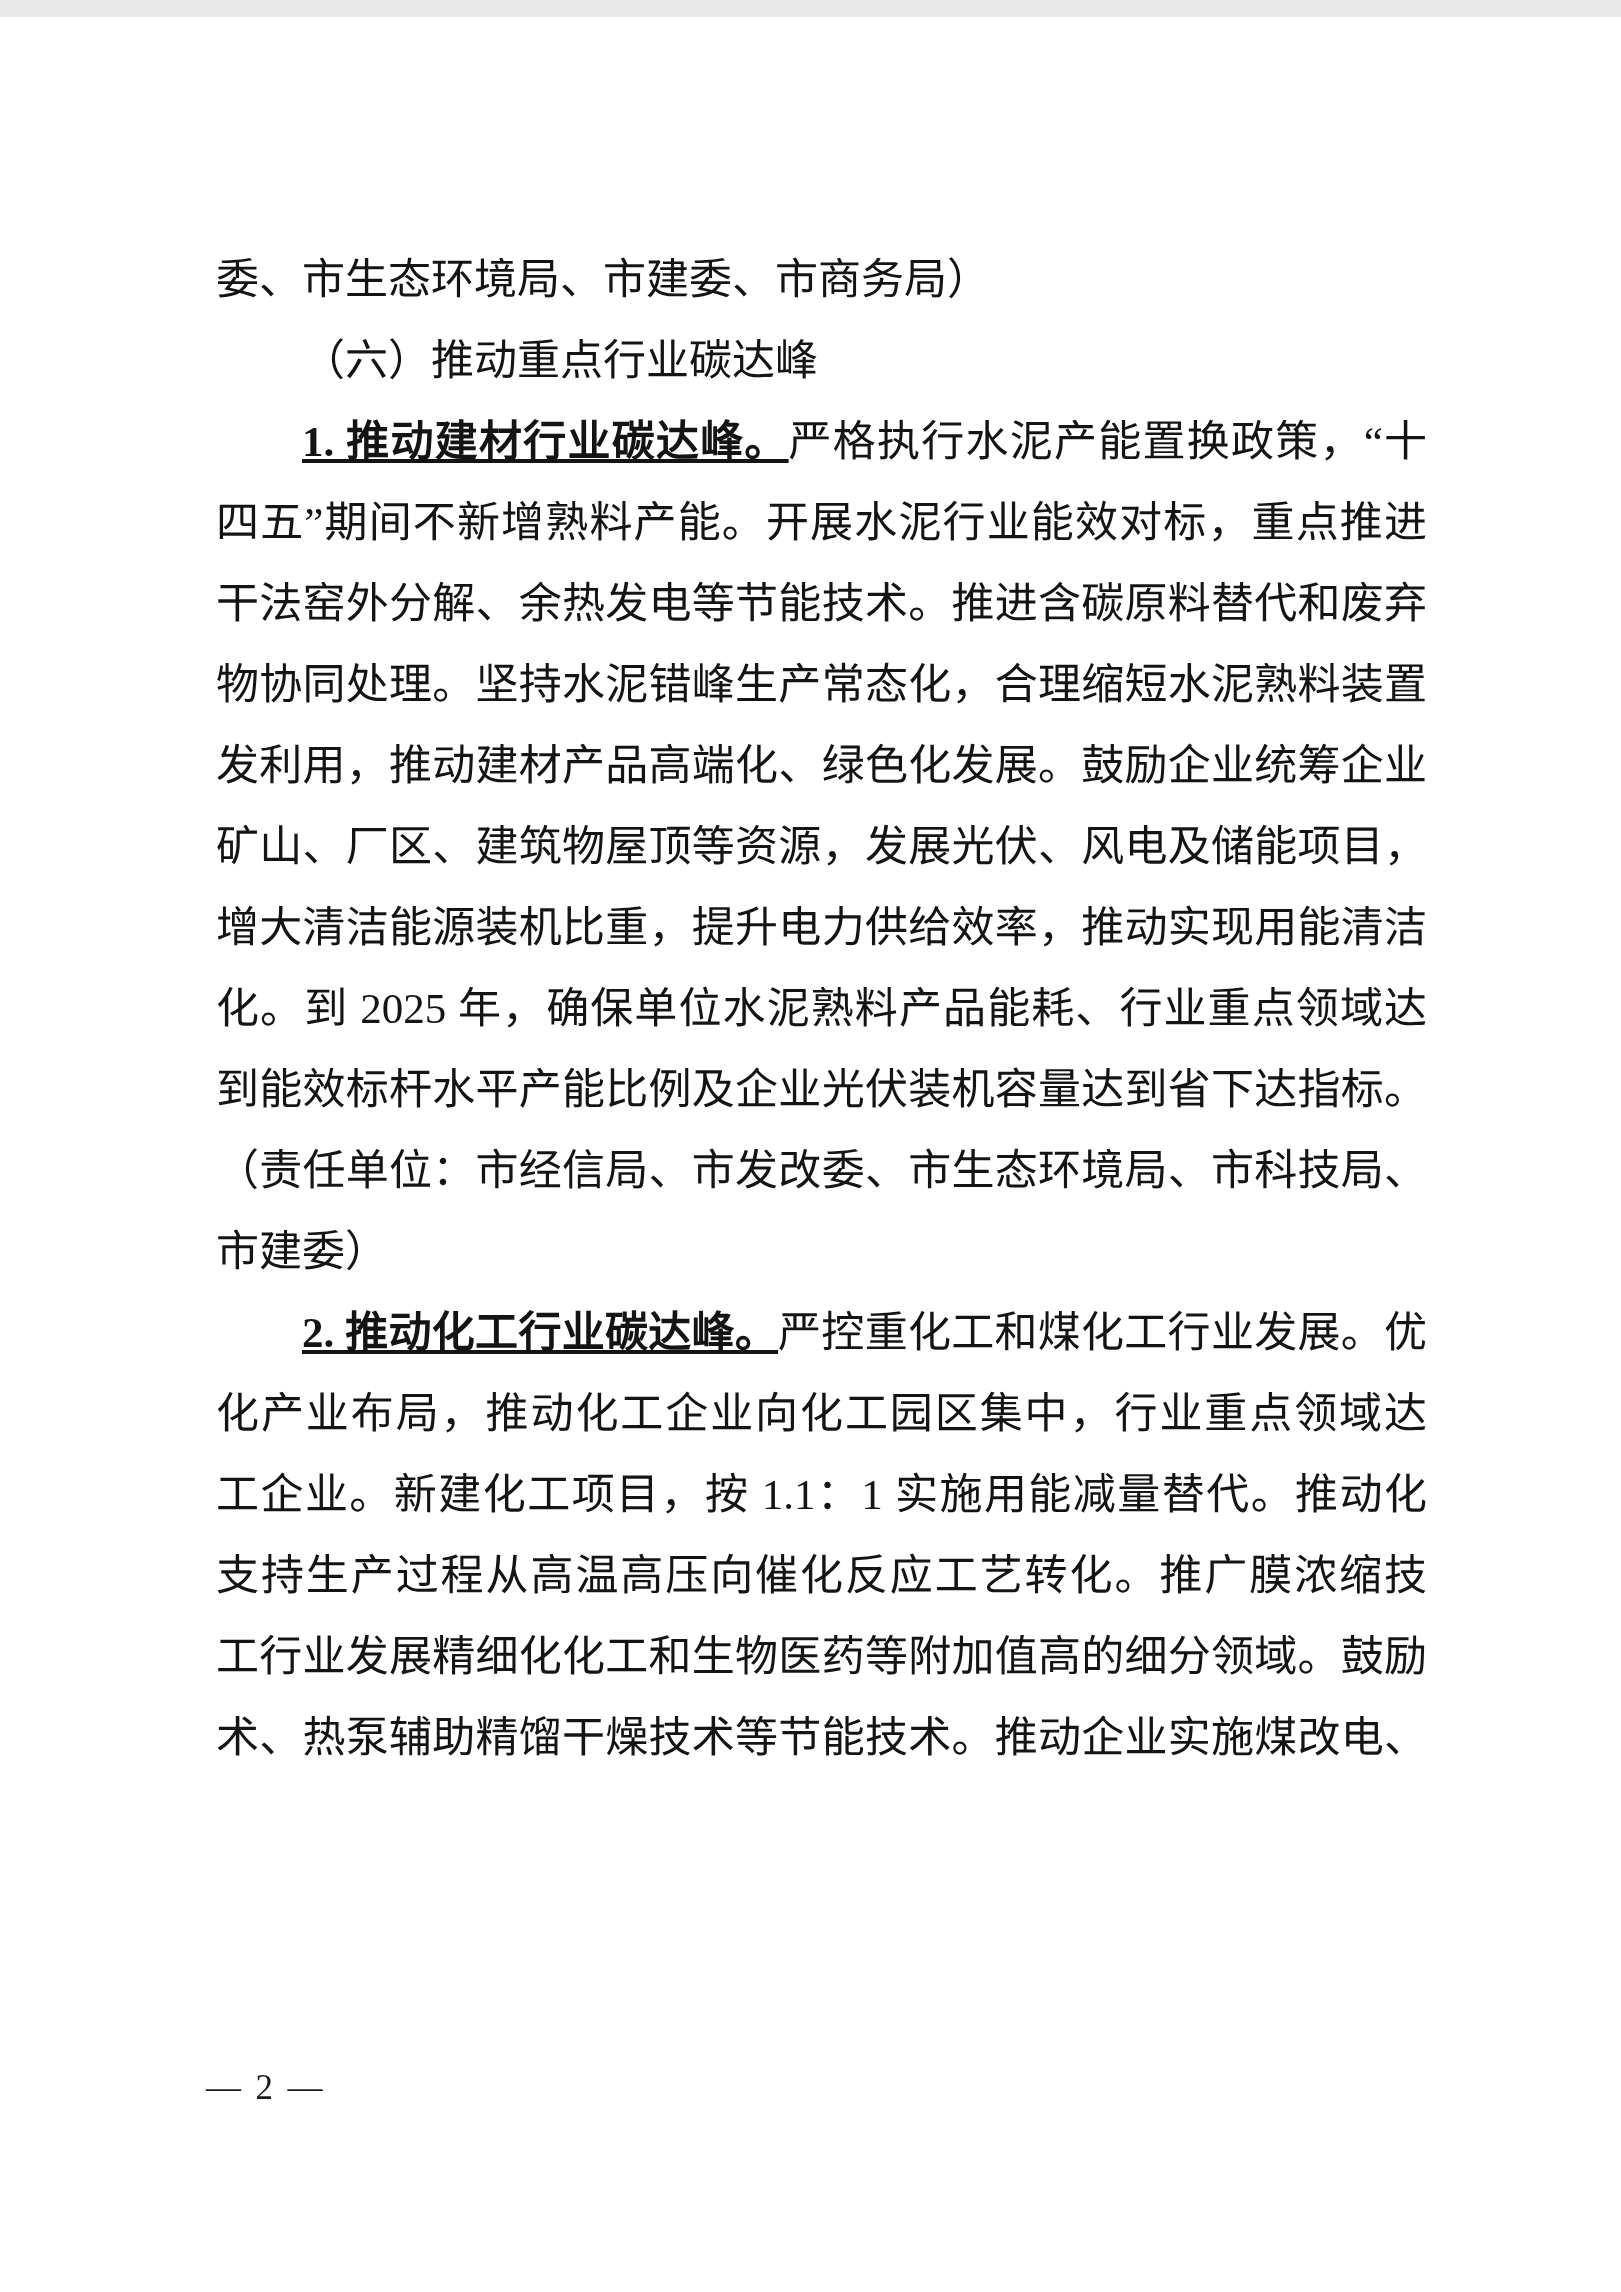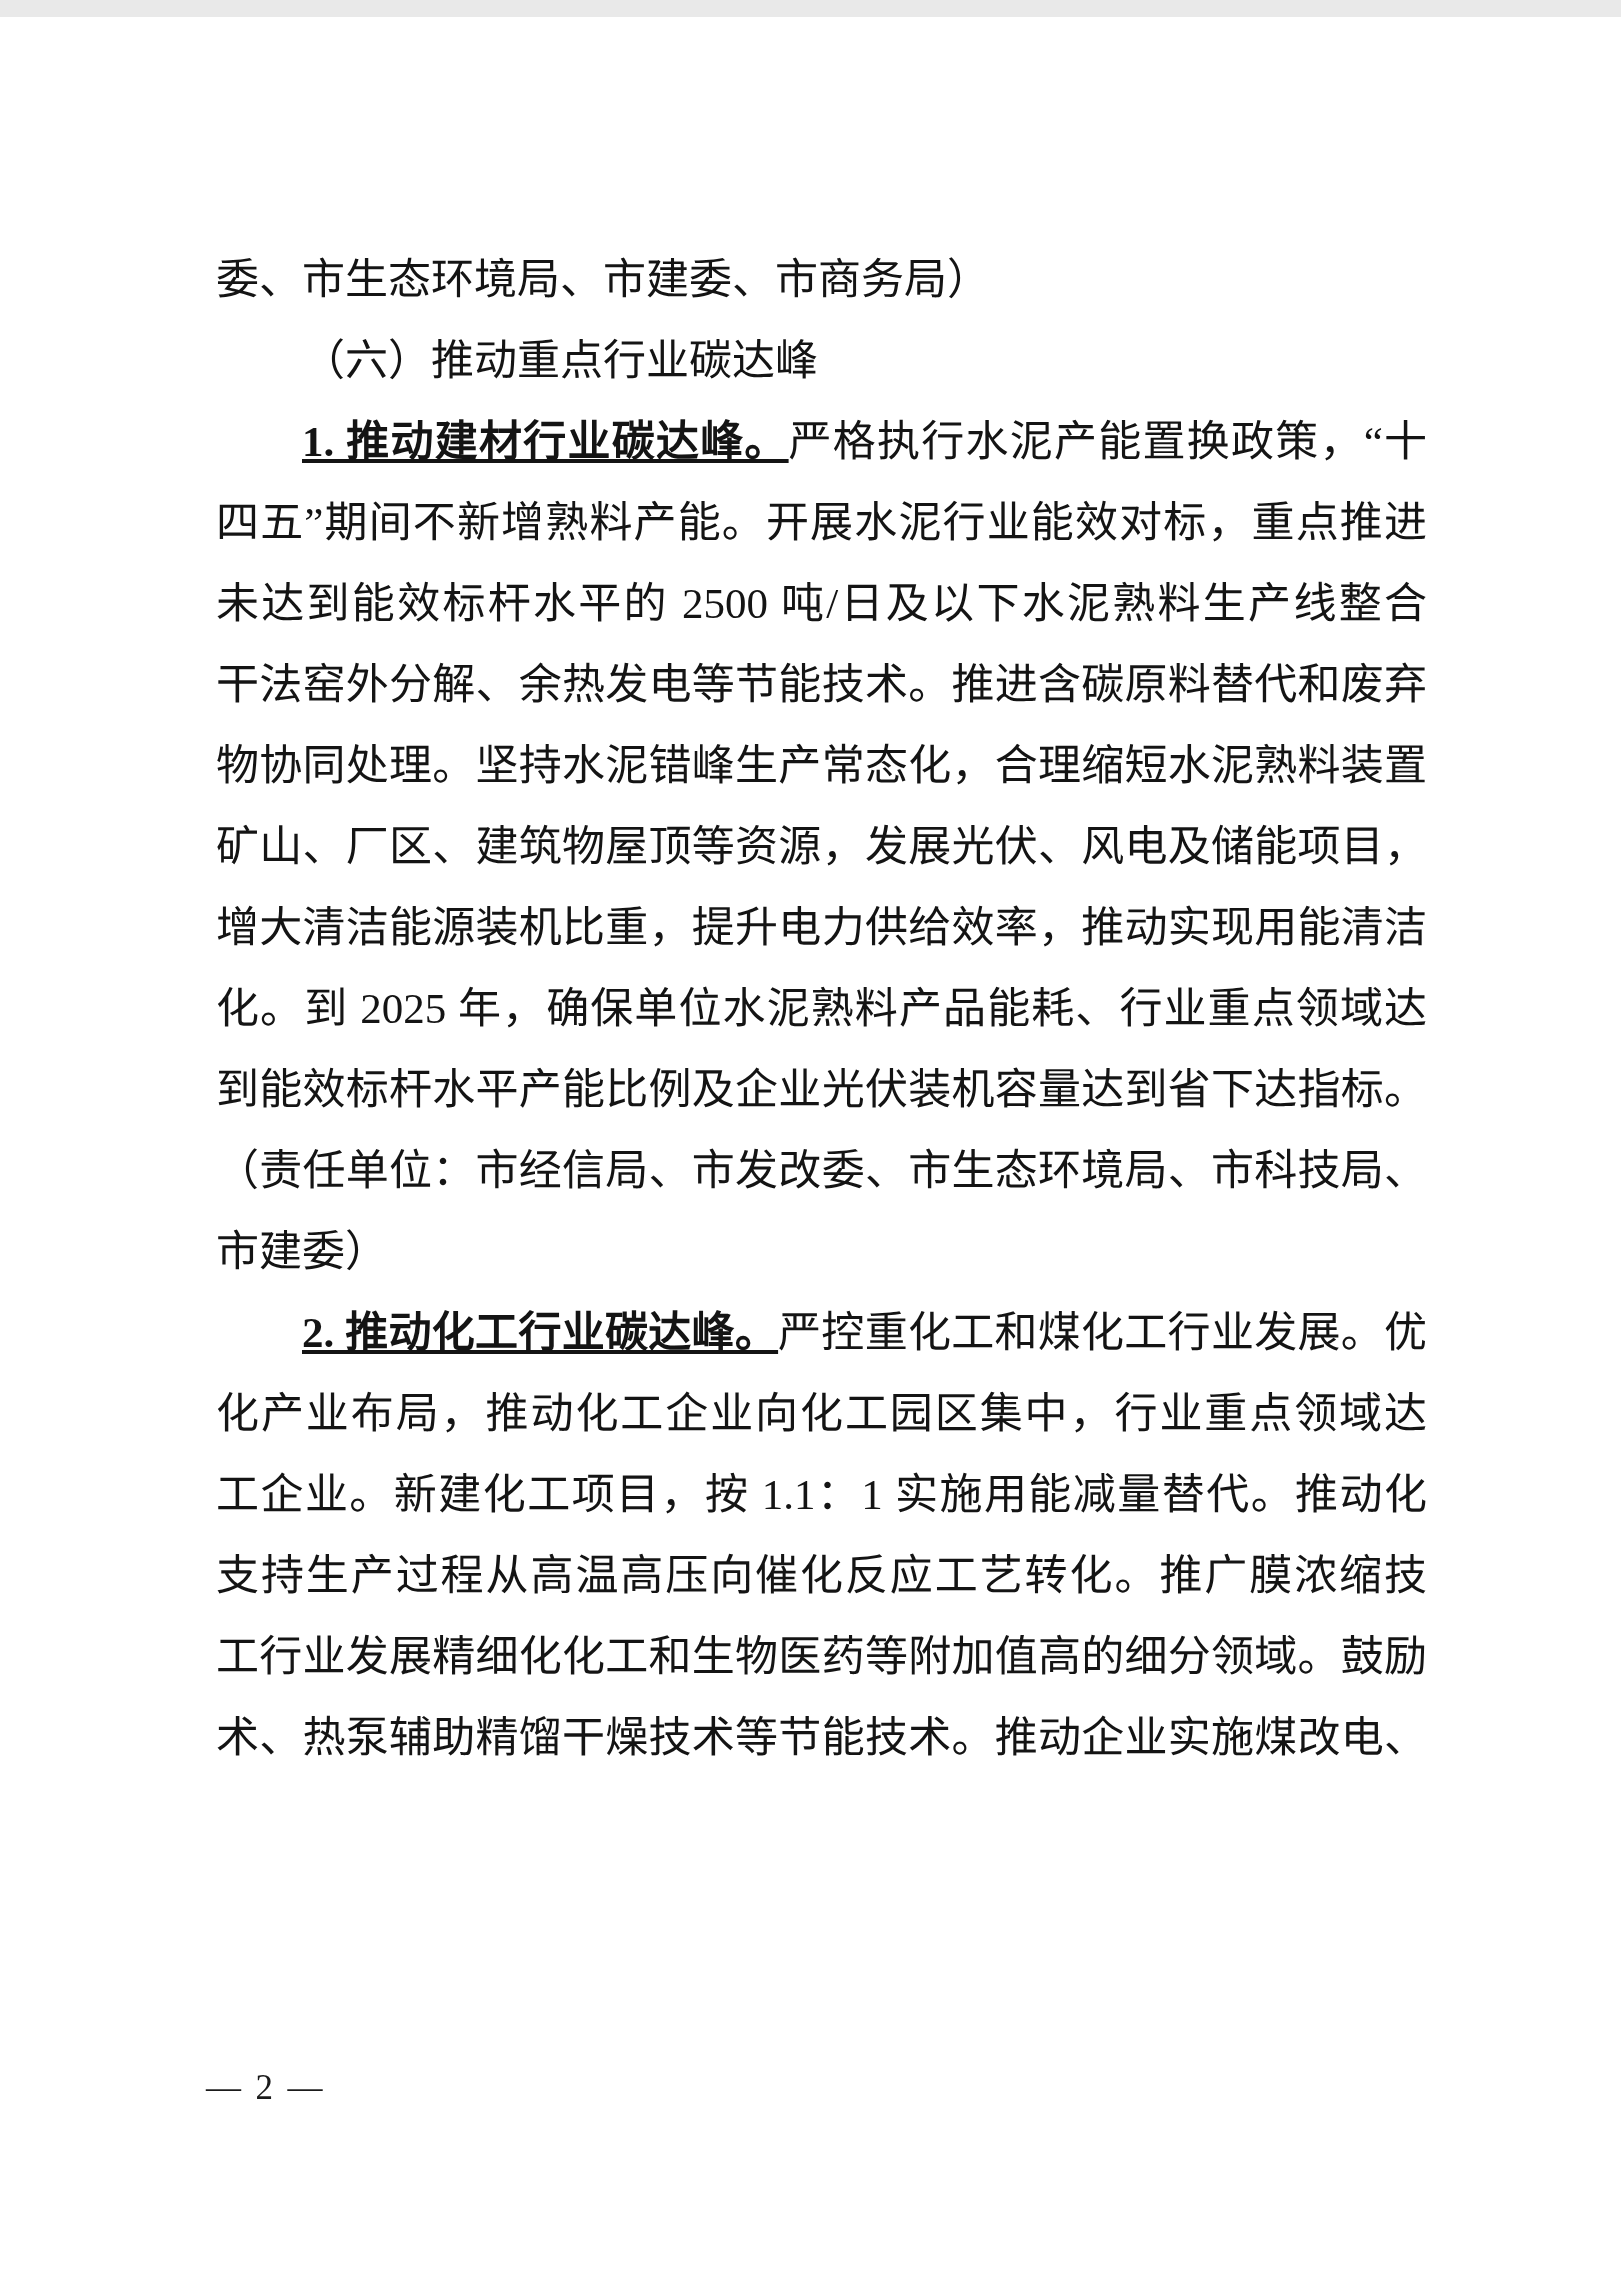--- a/index.html
+++ b/index.html
@@ -54,23 +54,23 @@
 </style>
 </head>
 <body>
 
 <div class="page">
   <div class="body-text">
       <div class="line short"><span>委、市生态环境局、市建委、市商务局）</span></div>
       <div class="line indent short"><span>（六）推动重点行业碳达峰</span></div>
       <div class="line indent"><span class="lead">1. 推动建材行业碳达峰。</span><span>严格执行水泥产能置换政策，“十</span></div>
       <div class="line"><span>四五”期间不新增熟料产能。开展水泥行业能效对标，重点推进</span></div>
-      <div class="line"><span>未达到能效标杆水平的 2500 吨/日及以下水泥熟料生产线整合</span></div>
       <div class="line"><span>干法窑外分解、余热发电等节能技术。推进含碳原料替代和废弃</span></div>
       <div class="line"><span>物协同处理。坚持水泥错峰生产常态化，合理缩短水泥熟料装置</span></div>
+      <div class="line"><span>发利用，推动建材产品高端化、绿色化发展。鼓励企业统筹企业</span></div>
       <div class="line"><span>矿山、厂区、建筑物屋顶等资源，发展光伏、风电及储能项目，</span></div>
       <div class="line"><span>增大清洁能源装机比重，提升电力供给效率，推动实现用能清洁</span></div>
       <div class="line"><span>化。到 2025 年，确保单位水泥熟料产品能耗、行业重点领域达</span></div>
       <div class="line"><span>到能效标杆水平产能比例及企业光伏装机容量达到省下达指标。</span></div>
       <div class="line"><span>（责任单位：市经信局、市发改委、市生态环境局、市科技局、</span></div>
       <div class="line short"><span>市建委）</span></div>
       <div class="line indent"><span class="lead">2. 推动化工行业碳达峰。</span><span>严控重化工和煤化工行业发展。优</span></div>
       <div class="line"><span>化产业布局，推动化工企业向化工园区集中，行业重点领域达</span></div>
       <div class="line"><span>工企业。新建化工项目，按 1.1：1 实施用能减量替代。推动化</span></div>
       <div class="line"><span>支持生产过程从高温高压向催化反应工艺转化。推广膜浓缩技</span></div>

